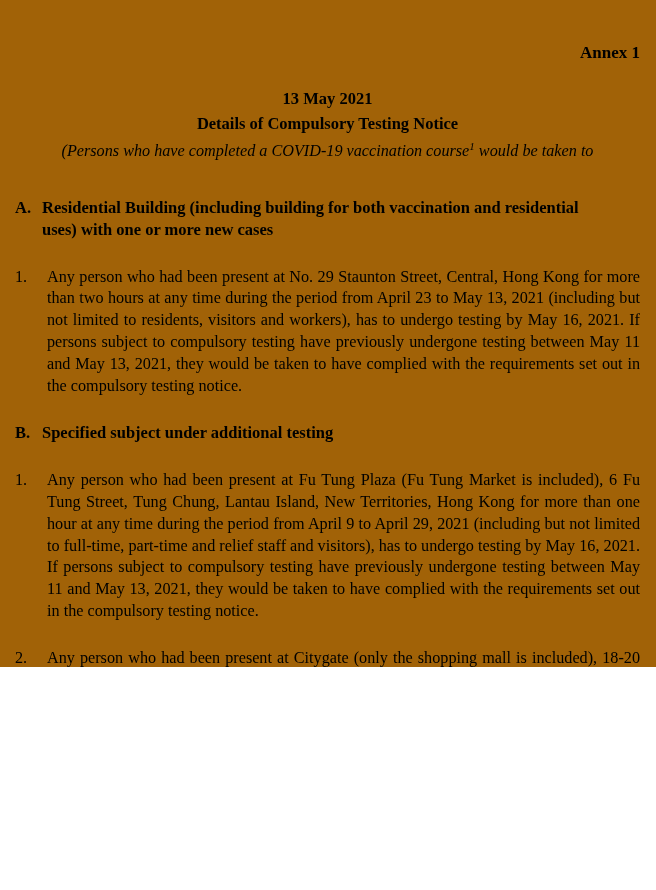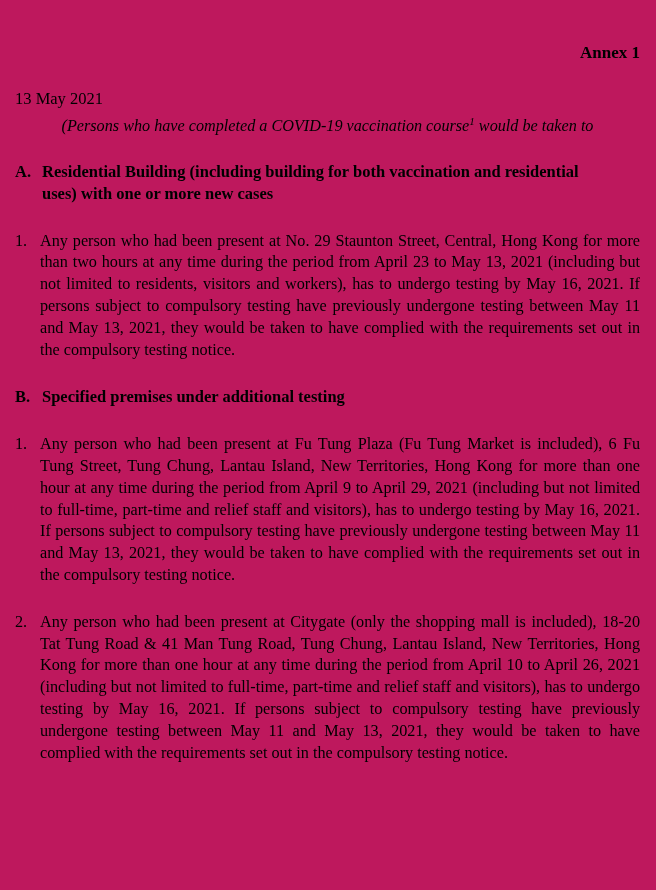--- a/index.html
+++ b/index.html
@@ -6,44 +6,45 @@
   body {
     width: 656px;
     height: 890px;
     background: #ffffff;
     color: #000000;
     font-family: "Liberation Serif", serif;
   }
   .page {
     box-sizing: border-box;
     width: 656px;
-    height: 890px;
+    height: 667px;
     padding: 42px 16px 0 15px;
     overflow: hidden;
-    background: #be185d;
+    background: #a16207;
   }
   .annex {
     text-align: right;
     font-weight: bold;
     font-size: 17px;
     line-height: 22px;
     margin-bottom: 24px;
   }
   .doc-date, .doc-title {
-    font-weight: normal;
+    text-align: center;
+    font-weight: bold;
     font-size: 16.5px;
     line-height: 22px;
     margin-bottom: 3px;
   }
   .subtitle {
     text-align: center;
     font-style: italic;
     font-size: 16.2px;
     line-height: 26px;
-    margin-bottom: 22px;
+    margin-bottom: 33px;
   }
   .subtitle sup {
     font-size: 11px;
     line-height: 0;
   }
   .section-heading {
     display: flex;
     font-weight: bold;
     font-size: 16.5px;
     line-height: 21.8px;
@@ -51,47 +52,48 @@
   }
   .section-heading .label { flex: 0 0 27px; }
   .section-heading .heading-text { flex: 1; padding-right: 40px; }
   .item {
     display: flex;
     font-size: 16.2px;
     line-height: 21.8px;
     margin-bottom: 25px;
   }
   .item .label { flex: 0 0 25px; }
-  .item .text { flex: 1; text-align: justify; }
+  .item .text { flex: 1; text-align: justify; margin-left: 7px; }
 </style>
 </head>
 <body>
 
 <div class="page">
 
   <div class="annex">Annex 1</div>
 
   <div class="doc-date">13 May 2021</div>
 
+  <div class="doc-title">Details of Compulsory Testing Notice</div>
 
   <div class="subtitle"><span>(Persons who have completed a COVID-19 vaccination course</span><sup>1</sup><span> would be taken to</span><br></div>
 
   <div class="section-heading">
     <span class="label">A.</span>
     <span class="heading-text">Residential Building (including building for both vaccination and residential uses) with one or more new cases</span>
   </div>
 
   <div class="item">
     <span class="label">1.</span>
     <div class="text">Any person who had been present at No. 29 Staunton Street, Central, Hong Kong for more than two hours at any time during the period from April 23 to May 13, 2021 (including but not limited to residents, visitors and workers), has to undergo testing by May 16, 2021. If persons subject to compulsory testing have previously undergone testing between May 11 and May 13, 2021, they would be taken to have complied with the requirements set out in the compulsory testing notice.</div>
   </div>
 
   <div class="section-heading">
     <span class="label">B.</span>
-    <span class="heading-text">Specified premises under additional testing</span>
+    <span class="heading-text">Specified subject under additional testing</span>
   </div>
 
   <div class="item">
     <span class="label">1.</span>
     <div class="text">Any person who had been present at Fu Tung Plaza (Fu Tung Market is included), 6 Fu Tung Street, Tung Chung, Lantau Island, New Territories, Hong Kong for more than one hour at any time during the period from April 9 to April 29, 2021 (including but not limited to full-time, part-time and relief staff and visitors), has to undergo testing by May 16, 2021. If persons subject to compulsory testing have previously undergone testing between May 11 and May 13, 2021, they would be taken to have complied with the requirements set out in the compulsory testing notice.</div>
   </div>
 
   <div class="item">
     <span class="label">2.</span>
     <div class="text">Any person who had been present at Citygate (only the shopping mall is included), 18-20 Tat Tung Road &amp; 41 Man Tung Road, Tung Chung, Lantau Island, New Territories, Hong Kong for more than one hour at any time during the period from April 10 to April 26, 2021 (including but not limited to full-time, part-time and relief staff and visitors), has to undergo testing by May 16, 2021. If persons subject to compulsory testing have previously undergone testing between May 11 and May 13, 2021, they would be taken to have complied with the requirements set out in the compulsory testing notice.</div>

